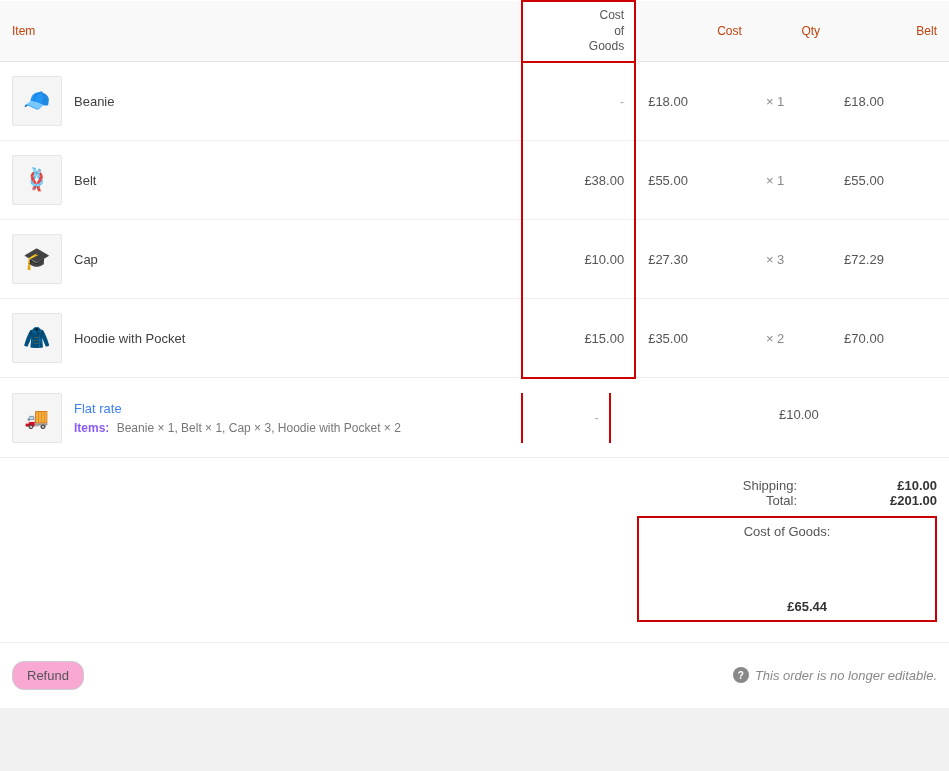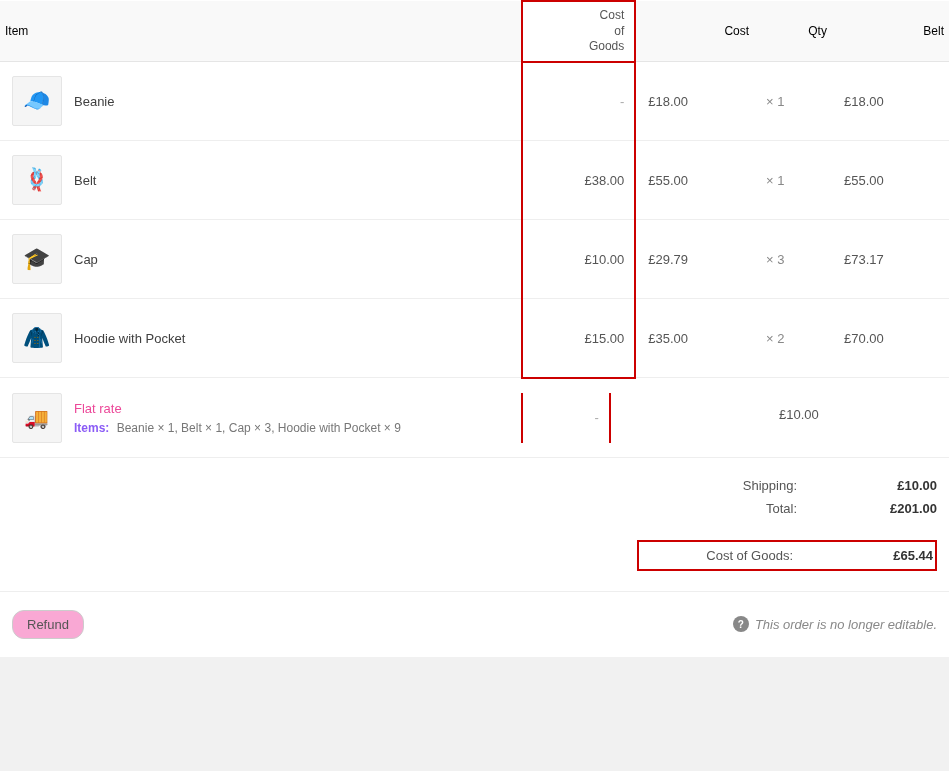--- a/index.html
+++ b/index.html
@@ -19,23 +19,23 @@
     
     .order-table {
       width: 100%;
       border-collapse: collapse;
     }
     .order-table thead tr {
       background: #f9f9f9;
       border-bottom: 1px solid #e5e5e5;
     }
     .order-table thead th {
-      padding: 14px 5px;
+      padding: 14px 12px;
       font-weight: 400;
-      color: #000000;
+      color: #c2410c;
       text-align: left;
       font-size: 12px;
     }
     .order-table thead th.col-cog {
       text-align: right;
       color: #555;
       border: 2px solid #cc0000;
       background: #fff;
       padding: 6px 10px;
       line-height: 1.3;
@@ -97,40 +97,40 @@
       border: 1px solid #e5e5e5;
       border-radius: 2px;
       display: flex;
       align-items: center;
       justify-content: center;
       font-size: 20px;
       flex-shrink: 0;
     }
     .shipping-label {
       font-size: 13px;
-      color: #ec4899;
+      color: #3b82f6;
       display: block;
       margin-bottom: 4px;
     }
     .shipping-items {
       font-size: 12px;
       color: #777;
     }
     .shipping-items strong {
       font-weight: 600;
       color: #8b5cf6;
     }
 
     
     .totals-section {
       padding: 20px 12px;
       display: flex;
       flex-direction: column;
       align-items: flex-end;
-      gap: 8px;
+      gap: 0;
       border-bottom: 1px solid #eee;
     }
     .totals-row {
       display: flex;
       justify-content: flex-end;
       align-items: center;
       gap: 60px;
       min-width: 300px;
     }
     .totals-label {
@@ -142,22 +142,23 @@
       font-size: 13px;
       color: #333;
       min-width: 80px;
       text-align: right;
     }
     .totals-value.bold {
       font-weight: 700;
     }
     .totals-row.cog-row {
       border: 2px solid #cc0000;
-      padding: 6px 2px;
-      margin-top: 16px;
+      padding: 6px 20px;
+      margin-top: 8px;
+      flex-direction: column;
     }
     .totals-row.cog-row .totals-label {
       color: #555;
     }
     .totals-row.cog-row .totals-value {
       font-weight: 700;
     }
 
     
     .footer-bar {
@@ -249,23 +250,23 @@
         <tr>
       <td>
         <div class="col-item-cell">
           <div class="product-thumb">🎓</div>
           <a href="#" class="product-link">Cap</a>
         </div>
       </td>
       <td style="text-align:right; padding:14px 10px; border-left:2px solid #cc0000; border-right:2px solid #cc0000;">
         <span class="">£10.00</span>
       </td>
-      <td class="col-cost-cell">£29.79</td>
+      <td class="col-cost-cell">£27.30</td>
       <td class="col-qty-cell">× 3</td>
-      <td class="col-total-cell">£73.17</td>
+      <td class="col-total-cell">£72.29</td>
     </tr>
         <tr class="last-product-row">
       <td>
         <div class="col-item-cell">
           <div class="product-thumb">🧥</div>
           <a href="#" class="product-link">Hoodie with Pocket</a>
         </div>
       </td>
       <td style="text-align:right; padding:14px 10px; border-left:2px solid #cc0000; border-right:2px solid #cc0000; border-bottom:2px solid #cc0000;">
         <span class="">£15.00</span>
@@ -279,21 +280,21 @@
 
   <div style="border-bottom:1px solid #eee; padding: 14px 12px;">
     <div style="display:flex; align-items:flex-start; gap:0;">
 
       <div style="width:55%; display:flex; align-items:center; gap:12px; padding-right:12px;">
         <div class="shipping-thumb">🚚</div>
         <div>
           <span class="shipping-label">Flat rate</span>
           <span class="shipping-items">
             <strong>Items:</strong>
-            <span style="margin-left:4px;">Beanie × 1, Belt × 1, Cap × 3, Hoodie with Pocket × 9</span>
+            <span style="margin-left:4px;">Beanie × 1, Belt × 1, Cap × 3, Hoodie with Pocket × 2</span>
           </span>
         </div>
       </div>
 
       <div style="min-width:90px; border-left:2px solid #cc0000; border-right:2px solid #cc0000; padding:14px 10px 14px 10px; text-align:right; align-self:stretch; display:flex; align-items:center; justify-content:flex-end;">
         <span class="dash">-</span>
       </div>
 
       <div style="min-width:80px; padding:14px 12px; text-align:right;">
       </div>

